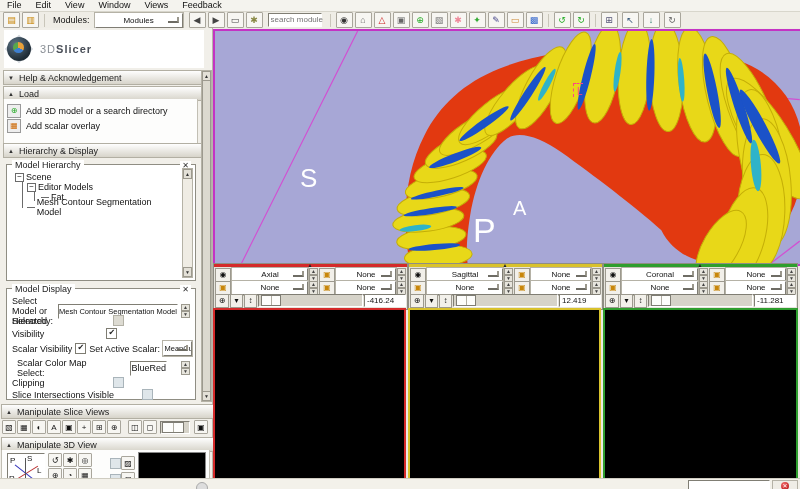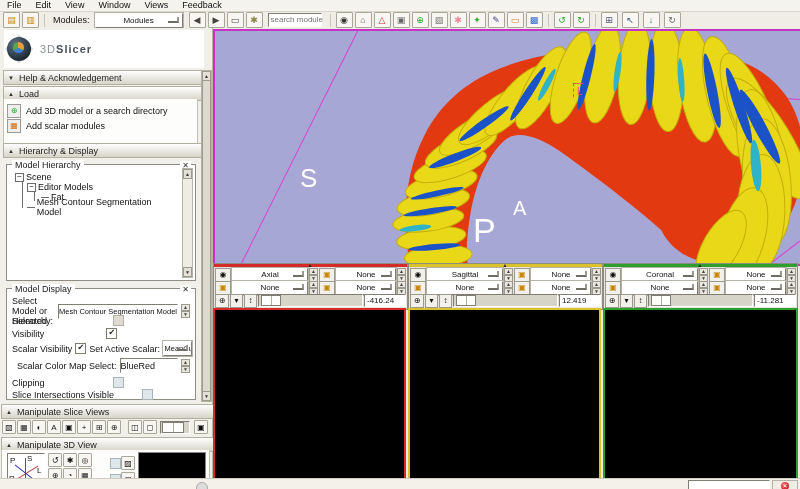--- a/index.html
+++ b/index.html
@@ -163,21 +163,21 @@
     <span class="tri">▼</span>
     <span>Help &amp; Acknowledgement</span>
   </div>
   <div class="abs pbody" style="left:3px;top:71px;width:193px;height:40px;padding-top:4px">
     <div class="loadbtn">
       <span class="licon" style="color:#2a2">⊕</span>
       <span>Add 3D model or a search directory</span>
     </div>
     <div class="loadbtn">
       <span class="licon" style="color:#c60">▦</span>
-      <span>Add scalar modules</span>
+      <span>Add scalar overlay</span>
     </div>
   </div>
 
   <div class="abs phead" style="left:3px;top:115px;width:193px">
     <span class="tri">▲</span>
     <span>Hierarchy &amp; Display</span>
   </div>
 
   <div class="gbox" style="left:6px;top:136px;width:188px;height:115px">
     <span class="gbox-label">Model Hierarchy</span>
@@ -236,21 +236,21 @@
     <div class="abs flex" style="left:5px;top:52px;width:180px;gap:3px">
       <span>Scalar Visibility</span>
       <span class="cb">✔</span>
       <span>Set Active Scalar:</span>
       <div class="omenu" style="flex:1;height:13px;font-size:7.5px">
         <span>SurfaceMeanCurvature</span>
         <span class="mdash"></span>
       </div>
     </div>
 
-    <div class="abs flex" style="left:10px;top:69px;width:173px;gap:3px">
+    <div class="abs flex" style="left:10px;top:69px;width:173px;gap:14px">
       <span>Scalar Color Map Select:</span>
       <div class="sunken flex" style="flex:1;height:13px;justify-content:flex-start">
         <span>BlueRed</span>
       </div>
       <span class="spin">
           <span>▲</span>
           <span>▼</span>
         </span>
     </div>
 

